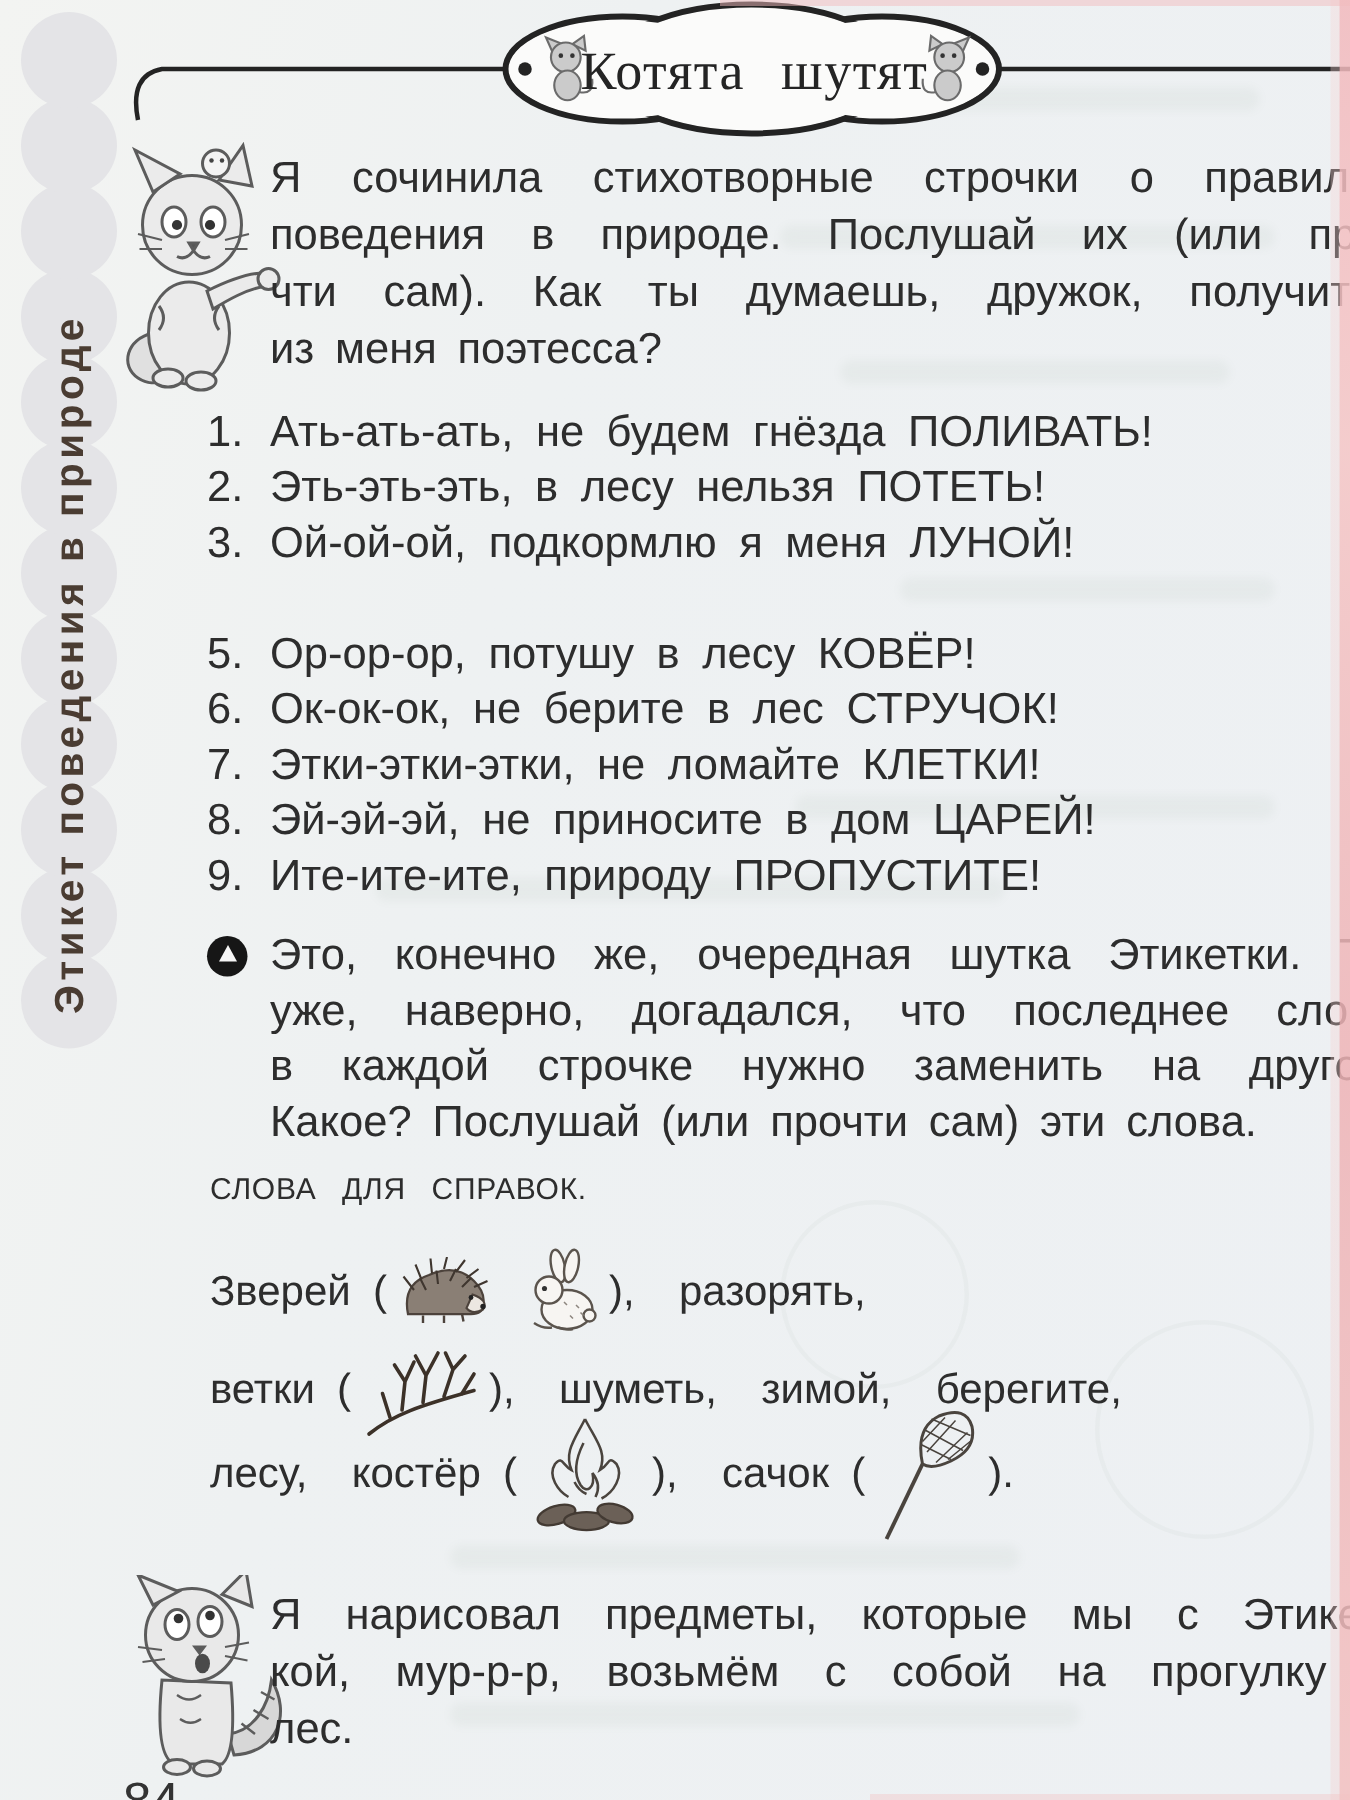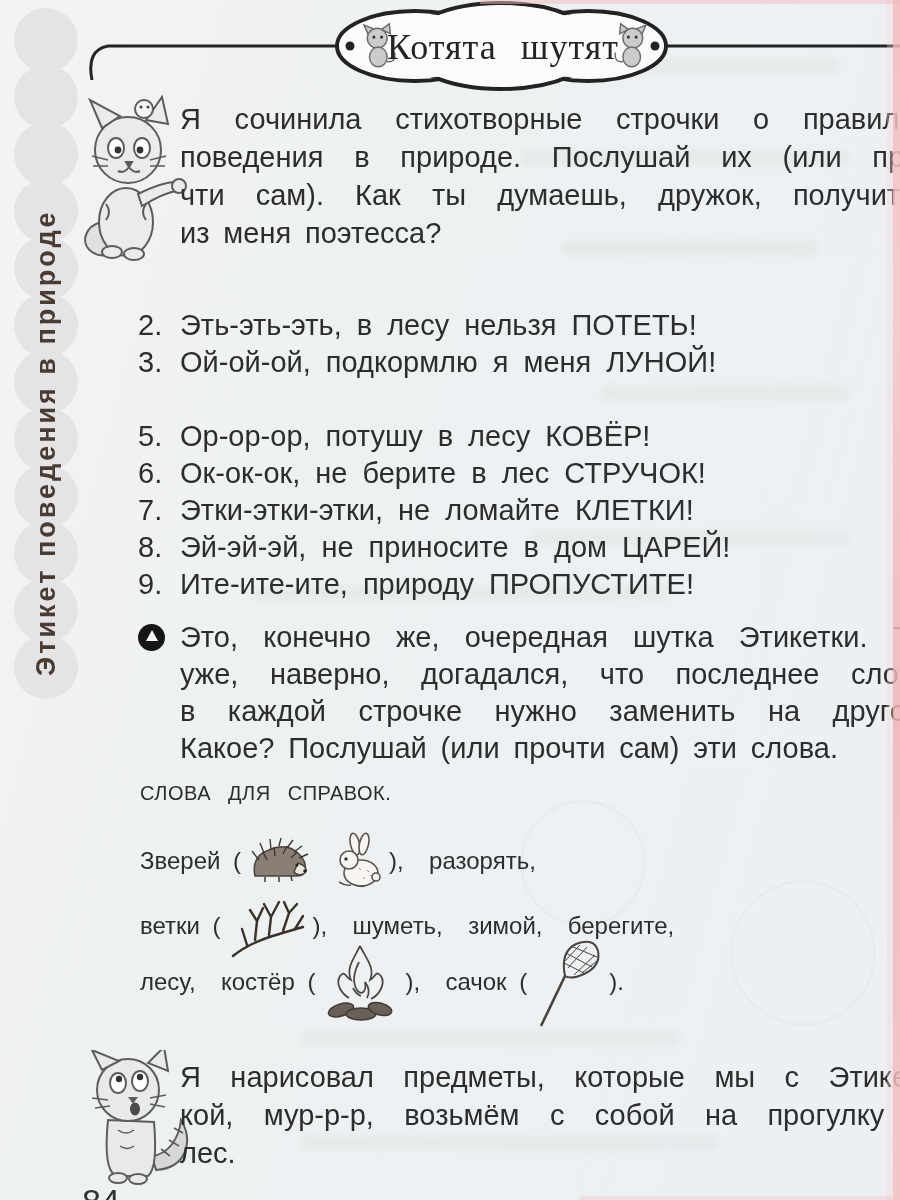--- a/index.html
+++ b/index.html
@@ -52,21 +52,21 @@
     content:"";position:absolute;left:7.5px;top:6px;width:0;height:0;
     border-left:6px solid transparent;border-right:6px solid transparent;
     border-bottom:11px solid #f5f5f5;
   }
   .ref-heading{
     position:absolute;left:140px;top:782px;font-size:20px;letter-spacing:0.5px;
     word-spacing:0.55em;white-space:nowrap;color:#2d2d2d;
   }
   .refline{
     position:absolute;left:140px;display:flex;align-items:center;
-    font-size:24px;word-spacing:0.25em;white-space:pre;color:#2d2d2d;
+    font-size:28px;word-spacing:0.25em;white-space:pre;color:#2d2d2d;
   }
   .refline svg{margin:0 8px;flex:0 0 auto;}
   .page-num{position:absolute;left:82px;top:1150px;font-size:34px;color:#333;margin-top:32px;}
   
   .edge-r{position:absolute;right:0;top:0;width:7px;height:1200px;
     background:linear-gradient(to bottom,#f2b9bd 0%,#f5c6c6 25%,#eeb3b6 60%,#f3c0c0 100%);opacity:.85;}
   .edge-r2{position:absolute;right:7px;top:0;width:6px;height:1200px;
     background:linear-gradient(to bottom,#f6d4d4,#f4cecd);opacity:.35;}
   .edge-t{position:absolute;right:0;top:0;width:420px;height:4px;background:#f2bcbe;opacity:.5;}
   .edge-b{position:absolute;right:0;bottom:0;width:320px;height:4px;background:#f2c2c3;opacity:.4;}
@@ -153,20 +153,21 @@
       <path d="M28,68 L12,64 M28,74 L13,74 M70,68 L86,64 M70,74 L85,74" fill="none" stroke-width="1.4"></path>
       <path d="M26,112 q6,8 0,16 M66,112 q-6,8 0,16" fill="none"></path>
     </g>
   </svg>
 
   <div class="jline" style="top:100px;">Я сочинила стихотворные строчки о правилах</div>
   <div class="jline" style="top:138px;">поведения в природе. Послушай их (или про-</div>
   <div class="jline" style="top:176px;">чти сам). Как ты думаешь, дружок, получится</div>
   <div class="lline" style="top:214px;">из меня поэтесса?</div>
 
+  <div class="rhyme-row" style="top:270px;"><span class="rnum">1.</span><span>Ать-ать-ать, не будем гнёзда ПОЛИВАТЬ!</span></div>
   <div class="rhyme-row" style="top:307px;"><span class="rnum">2.</span><span>Эть-эть-эть, в лесу нельзя ПОТЕТЬ!</span></div>
   <div class="rhyme-row" style="top:344px;"><span class="rnum">3.</span><span>Ой-ой-ой, подкормлю я меня ЛУНОЙ!</span></div>
   <div class="rhyme-row" style="top:418px;"><span class="rnum">5.</span><span>Ор-ор-ор, потушу в лесу КОВЁР!</span></div>
   <div class="rhyme-row" style="top:455px;"><span class="rnum">6.</span><span>Ок-ок-ок, не берите в лес СТРУЧОК!</span></div>
   <div class="rhyme-row" style="top:492px;"><span class="rnum">7.</span><span>Этки-этки-этки, не ломайте КЛЕТКИ!</span></div>
   <div class="rhyme-row" style="top:529px;"><span class="rnum">8.</span><span>Эй-эй-эй, не приносите в дом ЦАРЕЙ!</span></div>
   <div class="rhyme-row" style="top:566px;"><span class="rnum">9.</span><span>Ите-ите-ите, природу ПРОПУСТИТЕ!</span></div>
 
   <div class="note-bullet"></div>
   <div class="jline" style="top:618px;">Это, конечно же, очередная шутка Этикетки. Ты</div>

